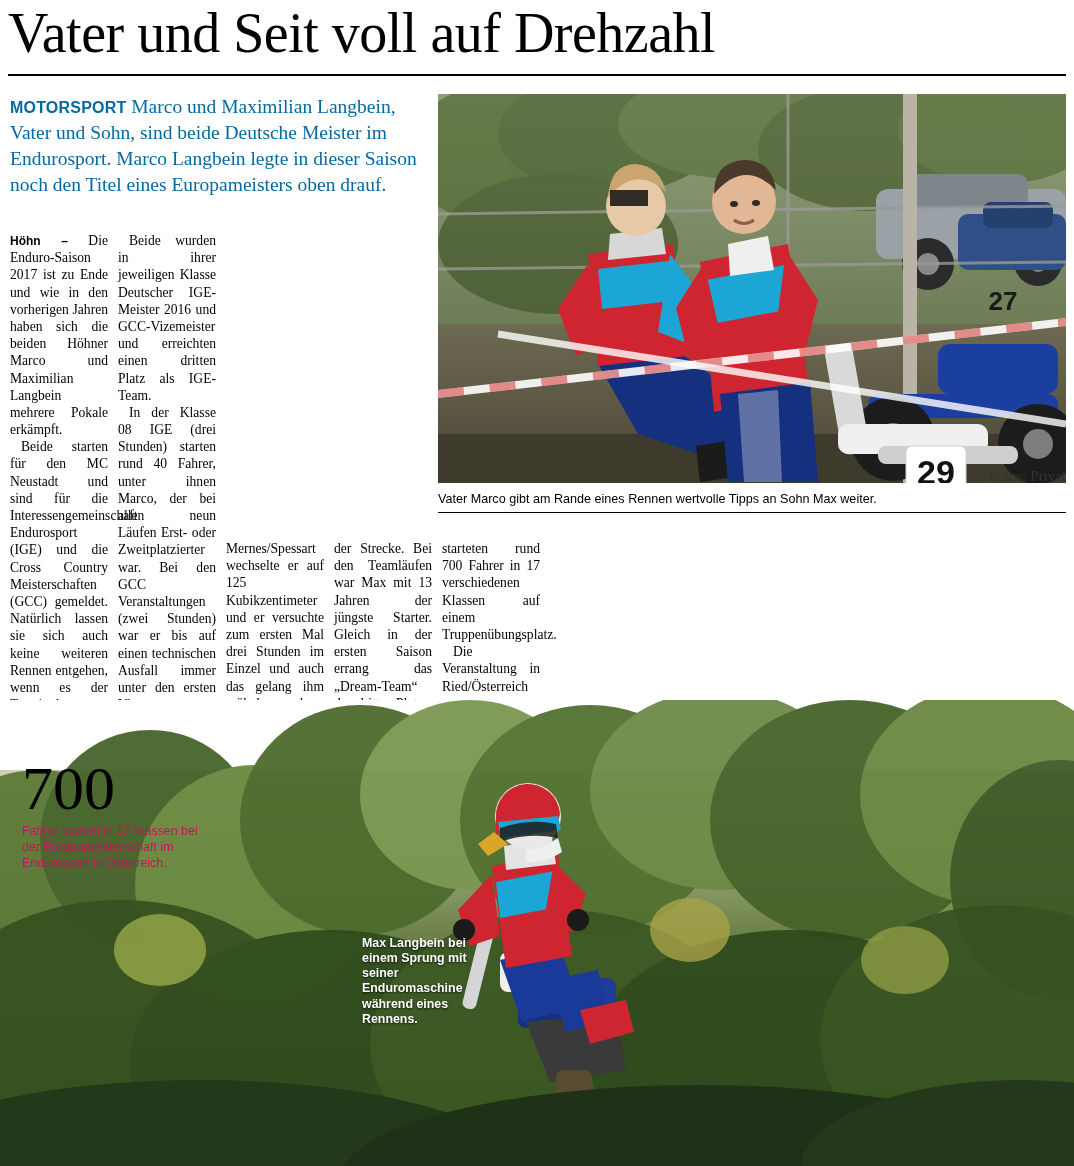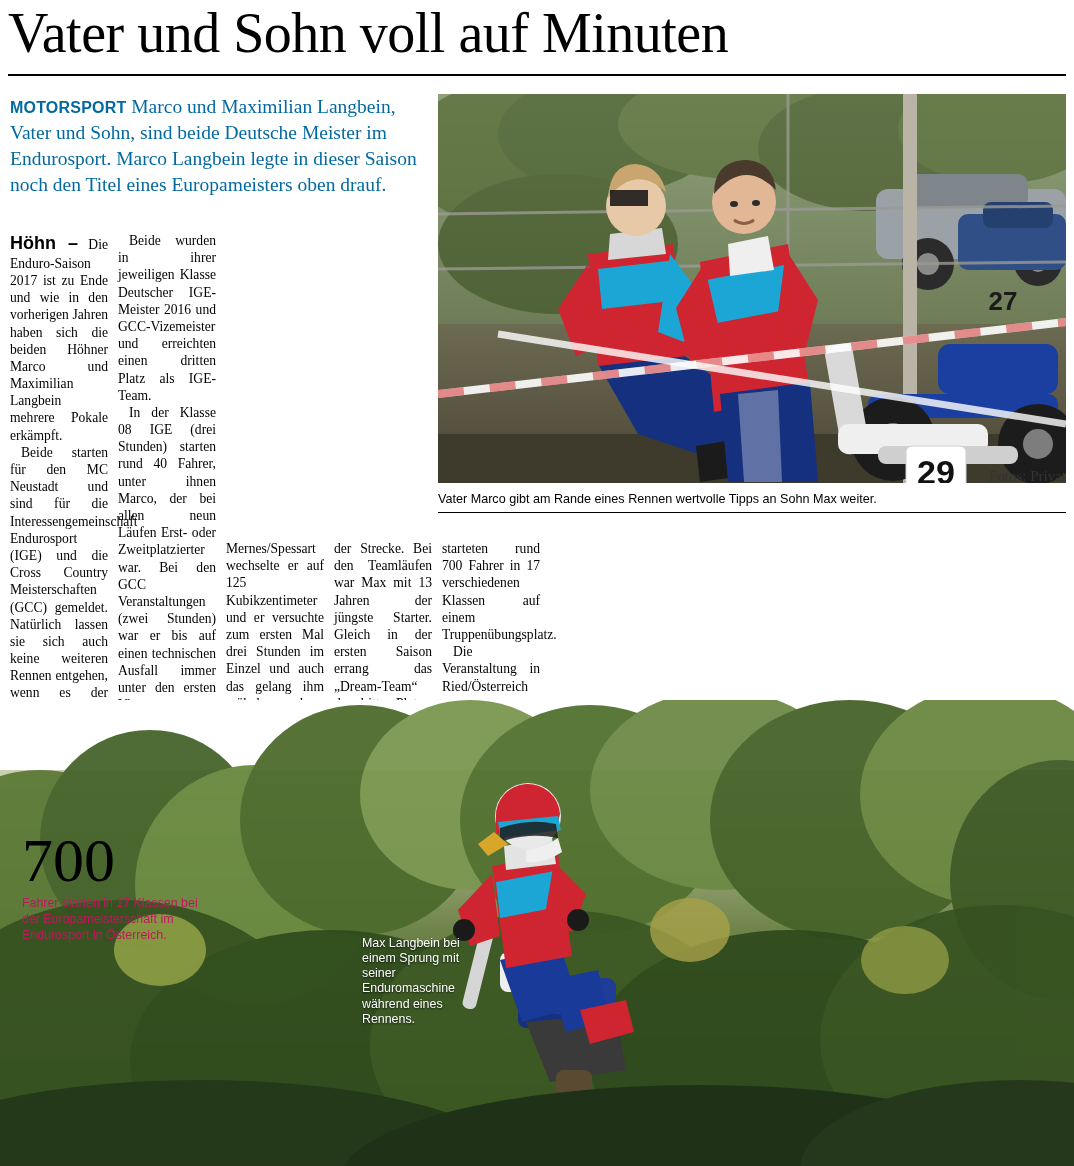--- a/index.html
+++ b/index.html
@@ -74,21 +74,21 @@
   .col p {
     margin: 0;
     text-indent: 11px;
   }
   .col p.first {
     text-indent: 0;
   }
   .col .dropcap-name {
     font-family: "Liberation Sans", sans-serif;
     font-weight: bold;
-    font-size: 18px;
+    font-size: 12px;
   }
   .subhead {
     font-family: "Liberation Sans", sans-serif;
     font-weight: bold;
     font-size: 14px;
     margin: 9px 0 5px 0;
     text-indent: 0;
     line-height: 1.2;
   }
 
@@ -134,21 +134,21 @@
     top: 512px;
     width: 628px;
     height: 1px;
     background: #000;
   }
 
   
   .bignum-block {
     position: absolute;
     left: 22px;
-    top: 831px;
+    top: 759px;
     width: 210px;
     z-index: 5;
   }
   .bignum {
     font-family: "Liberation Serif", serif;
     font-size: 62px;
     line-height: 0.95;
     color: #000;
   }
   .bignum-text {
@@ -168,37 +168,37 @@
     width: 1074px;
     height: 466px;
     overflow: hidden;
   }
   .caption-bottom {
     position: absolute;
     left: 362px;
     top: 936px;
     width: 120px;
     font-family: "Liberation Sans", sans-serif;
-    font-weight: normal;
+    font-weight: bold;
     font-size: 12.4px;
     line-height: 1.22;
     color: #ffffff;
     text-shadow: 0 1px 2px rgba(0,0,0,.75);
     z-index: 6;
   }
 
   
   svg { display: block; }
 </style>
 </head>
 <body>
 
 <div class="page">
 
-  <div class="headline">Vater und Sohn voll auf Minuten</div>
+  <div class="headline">Vater und Seit voll auf Drehzahl</div>
   <div class="rule-top"></div>
 
   <div class="lead">
     <span class="kicker">MOTORSPORT</span><span> Marco und Maximilian Langbein, Vater und Sohn, sind beide Deutsche Meister im Endurosport. Marco Langbein legte in dieser Saison noch den Titel eines Europameisters oben drauf.</span>
   </div>
 
   <div class="photo-top">
     <svg width="628" height="389" viewBox="0 0 628 389" xmlns="http://www.w3.org/2000/svg">
       <defs>
         <linearGradient id="skyG" x1="0" y1="0" x2="0" y2="1">

